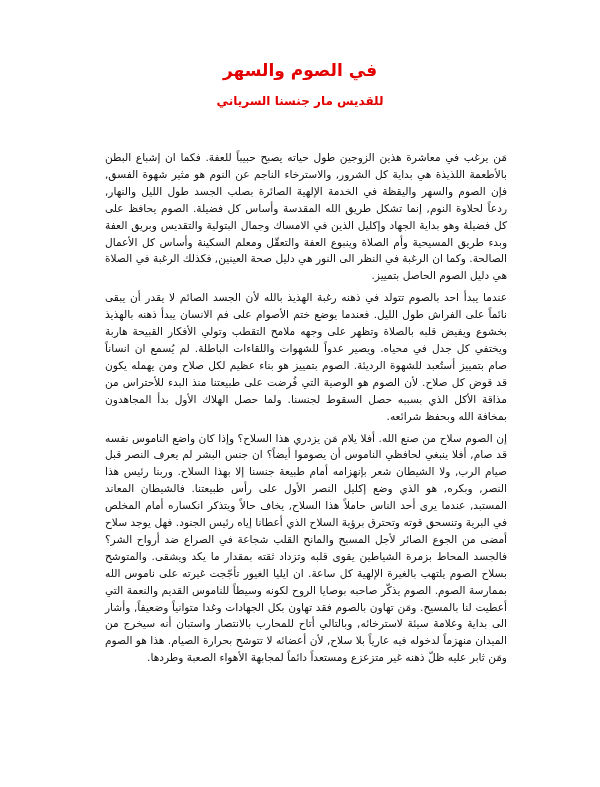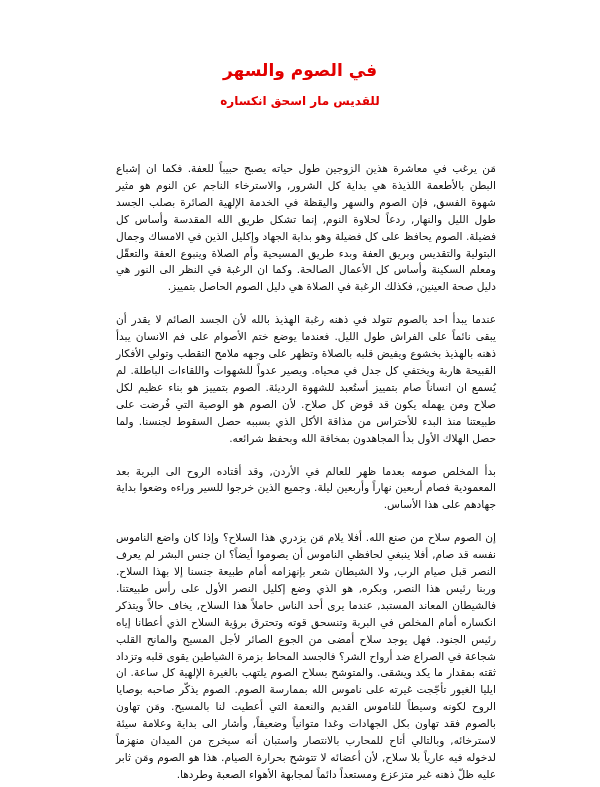--- a/index.html
+++ b/index.html
@@ -56,29 +56,28 @@
       top: 144px;
       left: 100px;
       width: 412px;
       font-size: 10.6px;
       line-height: 16.9px;
       text-align: justify;
       text-align-last: right;
       direction: rtl;
     }
     .para {
-      margin: 16px;
+      margin: 5px;
     }
   </style>
 </head>
 <body>
 
 <div class="page">
   <div class="title">في الصوم والسهر</div>
-  <div class="subtitle">للقديس مار اسحق انكساره</div>
+  <div class="subtitle">للقديس مار جنسنا السرياني</div>
 
   <div class="body">
     <p class="para">مَن يرغب في معاشرة هذين الزوجين طول حياته يصبح حبيباً للعفة. فكما ان إشباع البطن بالأطعمة اللذيذة هي بداية كل الشرور, والاسترخاء الناجم عن النوم هو مثير شهوة الفسق, فإن الصوم والسهر واليقظة في الخدمة الإلهية الصائرة بصلب الجسد طول الليل والنهار, ردعاً لحلاوة النوم, إنما تشكل طريق الله المقدسة وأساس كل فضيلة. الصوم يحافظ على كل فضيلة وهو بداية الجهاد وإكليل الذين في الامساك وجمال البتولية والتقديس وبريق العفة وبدء طريق المسيحية وأم الصلاة وينبوع العفة والتعقّل ومعلم السكينة وأساس كل الأعمال الصالحة. وكما ان الرغبة في النظر الى النور هي دليل صحة العينين, فكذلك الرغبة في الصلاة هي دليل الصوم الحاصل بتمييز.</p>
     <p class="para">عندما يبدأ احد بالصوم تتولد في ذهنه رغبة الهذيذ بالله لأن الجسد الصائم لا يقدر أن يبقى نائماً على الفراش طول الليل. فعندما يوضع ختم الأصوام على فم الانسان يبدأ ذهنه بالهذيذ بخشوع ويفيض قلبه بالصلاة وتظهر على وجهه ملامح التقطب وتولي الأفكار القبيحة هاربة ويختفي كل جدل في محياه. ويصير عدواً للشهوات واللقاءات الباطلة. لم يُسمع ان انساناً صام بتمييز أستُعبد للشهوة الرديئة. الصوم بتمييز هو بناء عظيم لكل صلاح ومن يهمله يكون قد قوض كل صلاح. لأن الصوم هو الوصية التي فُرضت على طبيعتنا منذ البدء للأحتراس من مذاقة الأكل الذي بسببه حصل السقوط لجنسنا. ولما حصل الهلاك الأول بدأ المجاهدون بمخافة الله وبحفظ شرائعه.</p>
-    <p class="para">بدأ المخلص صومه بعدما ظهر للعالم في الأردن, وقد أقتاده الروح الى البرية بعد المعمودية فصام أربعين نهاراً وأربعين ليلة. وجميع الذين خرجوا للسير وراءه وضعوا بداية جهادهم على هذا الأساس.</p>
     <p class="para">إن الصوم سلاح من صنع الله. أفلا يلام مَن يزدري هذا السلاح؟ وإذا كان واضع الناموس نفسه قد صام, أفلا ينبغي لحافظي الناموس أن يصوموا أيضاً؟ ان جنس البشر لم يعرف النصر قبل صيام الرب, ولا الشيطان شعر بإنهزامه أمام طبيعة جنسنا إلا بهذا السلاح. وربنا رئيس هذا النصر, وبكره, هو الذي وضع إكليل النصر الأول على رأس طبيعتنا. فالشيطان المعاند المستبد, عندما يرى أحد الناس حاملاً هذا السلاح, يخاف حالاً ويتذكر انكساره أمام المخلص في البرية وتنسحق قوته وتحترق برؤية السلاح الذي أعطانا إياه رئيس الجنود. فهل يوجد سلاح أمضى من الجوع الصائر لأجل المسيح والمانح القلب شجاعة في الصراع ضد أرواح الشر؟ فالجسد المحاط بزمرة الشياطين يقوى قلبه وتزداد ثقته بمقدار ما يكد ويشقى. والمتوشح بسلاح الصوم يلتهب بالغيرة الإلهية كل ساعة. ان ايليا الغيور تأجّجت غيرته على ناموس الله بممارسة الصوم. الصوم يذكّر صاحبه بوصايا الروح لكونه وسيطاً للناموس القديم والنعمة التي أعطيت لنا بالمسيح. ومَن تهاون بالصوم فقد تهاون بكل الجهادات وغدا متوانياً وضعيفاً, وأشار الى بداية وعلامة سيئة لاسترخائه, وبالتالي أتاح للمحارب بالانتصار واستبان أنه سيخرج من الميدان منهزماً لدخوله فيه عارياً بلا سلاح, لأن أعضائه لا تتوشح بحرارة الصيام. هذا هو الصوم ومَن ثابر عليه ظلّ ذهنه غير متزعزع ومستعداً دائماً لمجابهة الأهواء الصعبة وطردها.</p>
   </div>
 </div>
 
 </body></html>

